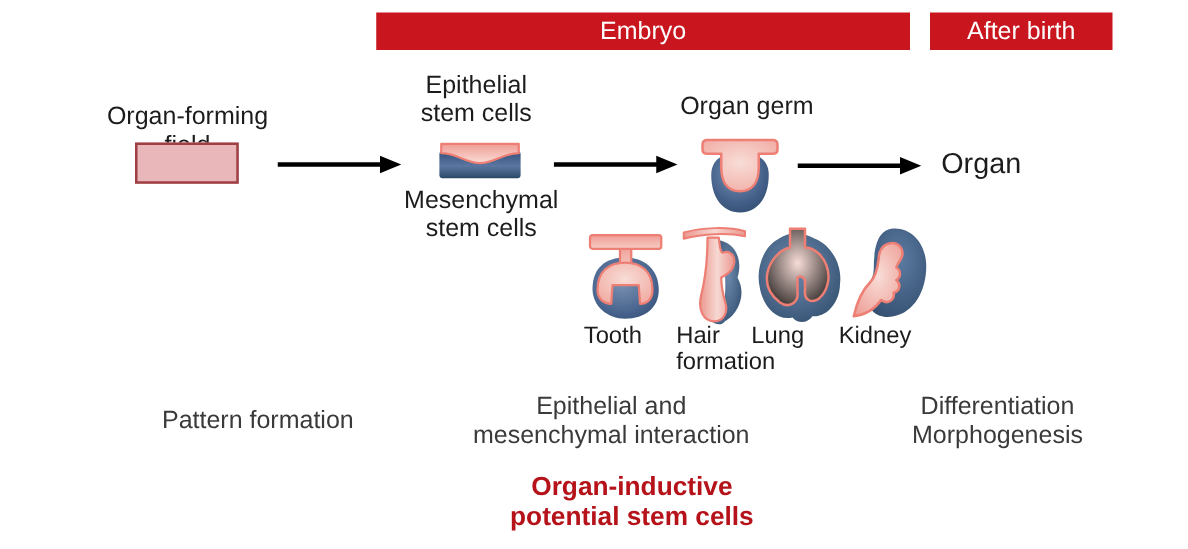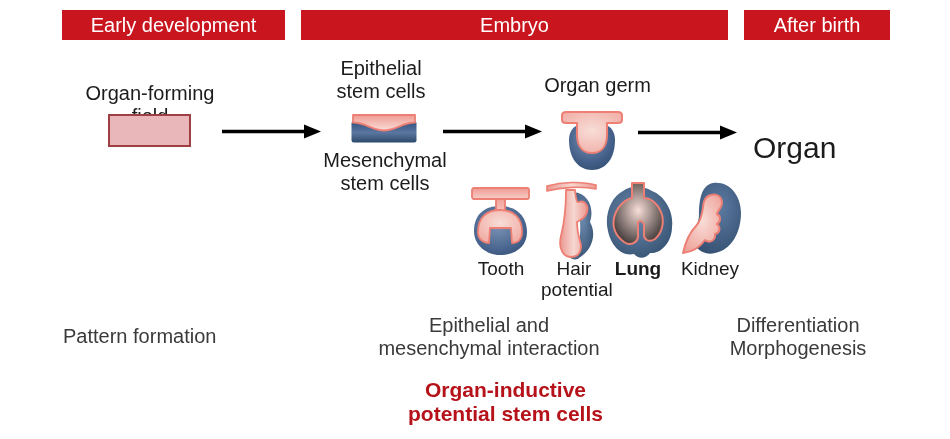--- a/index.html
+++ b/index.html
@@ -9,40 +9,39 @@
   }
   .abs{position:absolute;}
   .hdr{
     background:#c9151d;color:#ffffff;font-size:20px;line-height:30px;height:30px;
     text-align:center;white-space:nowrap;
   }
   .lbl{
     font-size:20px;line-height:23px;text-align:center;white-space:pre-line;color:#1c1c1c;
   }
   .lbl-left{text-align:left;}
-  .organ-big{font-size:30px;line-height:28px;margin-top:18px;}
+  .organ-big{font-size:23px;line-height:28px;}
   .desc{
     font-size:20px;line-height:23px;text-align:center;white-space:pre-line;color:#3a3a3a;
   }
   .redbold{
     font-size:21px;line-height:24px;font-weight:bold;text-align:center;
     white-space:pre-line;color:#b5121a;
   }
-  .organ-lbl{font-size:19px;line-height:21px;text-align:center;white-space:pre-line;}
+  .organ-lbl{font-size:19px;line-height:21px;white-space:pre-line;}
   .field-rect{
     width:83px;height:33px;background:#e9b7ba;border:2px solid #9e3f44;box-sizing:border-box;
   }
   svg{display:block;}
 </style>
 </head>
 <body>
 
 <div id="stage">
 
-  <div class="abs hdr" style="left:62px;top:10px;width:223px;">Early development</div>
   <div class="abs hdr" style="left:301px;top:10px;width:427px;">Embryo</div>
   <div class="abs hdr" style="left:744px;top:10px;width:146px;">After birth</div>
 
   <div class="abs lbl" style="left:57px;top:60px;width:186px;margin-top:22px;">Organ-forming
 field</div>
   <div class="abs field-rect" style="left:108px;top:114px;"></div>
 
   <div class="abs" style="left:222px;top:123px;">
     <svg width="99" height="17" viewBox="0 0 99 17">
       <line x1="0" y1="8.5" x2="84" y2="8.5" stroke="#000" stroke-width="3.6"></line>
@@ -181,25 +180,25 @@
             <stop offset="1" stop-color="#ec948b"></stop>
         </radialGradient>
       </defs>
       <path d="M36 3 C52 1 64 15 64 33 C64 53 54 70 38 73 C26 76 16 68 16 56 C16 48 22 44 22 35 C22 21 24 5 36 3 Z" fill="url(#g6b)"></path>
       <path d="M6 73 C9 60 13 52 19 46 C23 42 25 35 26 27 C26 21 29 16 34 15 C40 13 45 17 45 23 C45 28 41 30 40 34 C44 36 44 42 40 44 C44 47 43 53 38 54 C39 60 33 64 28 60 C23 67 15 72 6 73 Z" fill="url(#g6p)" stroke="#ed7f74" stroke-width="2" stroke-linejoin="round"></path>
     </svg>
   </div>
 
   <div class="abs organ-lbl" style="left:467px;top:258px;width:68px;">Tooth</div>
   <div class="abs organ-lbl" style="left:541px;top:258px;width:66px;">Hair
-potential</div>
-  <div class="abs organ-lbl" style="left:601px;top:258px;width:74px;font-weight:bold;">Lung</div>
+formation</div>
+  <div class="abs organ-lbl" style="left:601px;top:258px;width:74px;">Lung</div>
   <div class="abs organ-lbl" style="left:671px;top:258px;width:78px;">Kidney</div>
 
-  <div class="abs desc lbl-left" style="left:63px;top:325px;width:220px;text-align:left;">Pattern formation</div>
+  <div class="abs desc lbl-left" style="left:63px;top:325px;width:220px;text-align:right;">Pattern formation</div>
   <div class="abs desc" style="left:328px;top:314px;width:322px;">Epithelial and
 mesenchymal interaction</div>
   <div class="abs desc" style="left:698px;top:314px;width:200px;">Differentiation
 Morphogenesis</div>
 
   <div class="abs redbold" style="left:353px;top:378px;width:305px;">Organ-inductive
 potential stem cells</div>
 
 </div>
 

